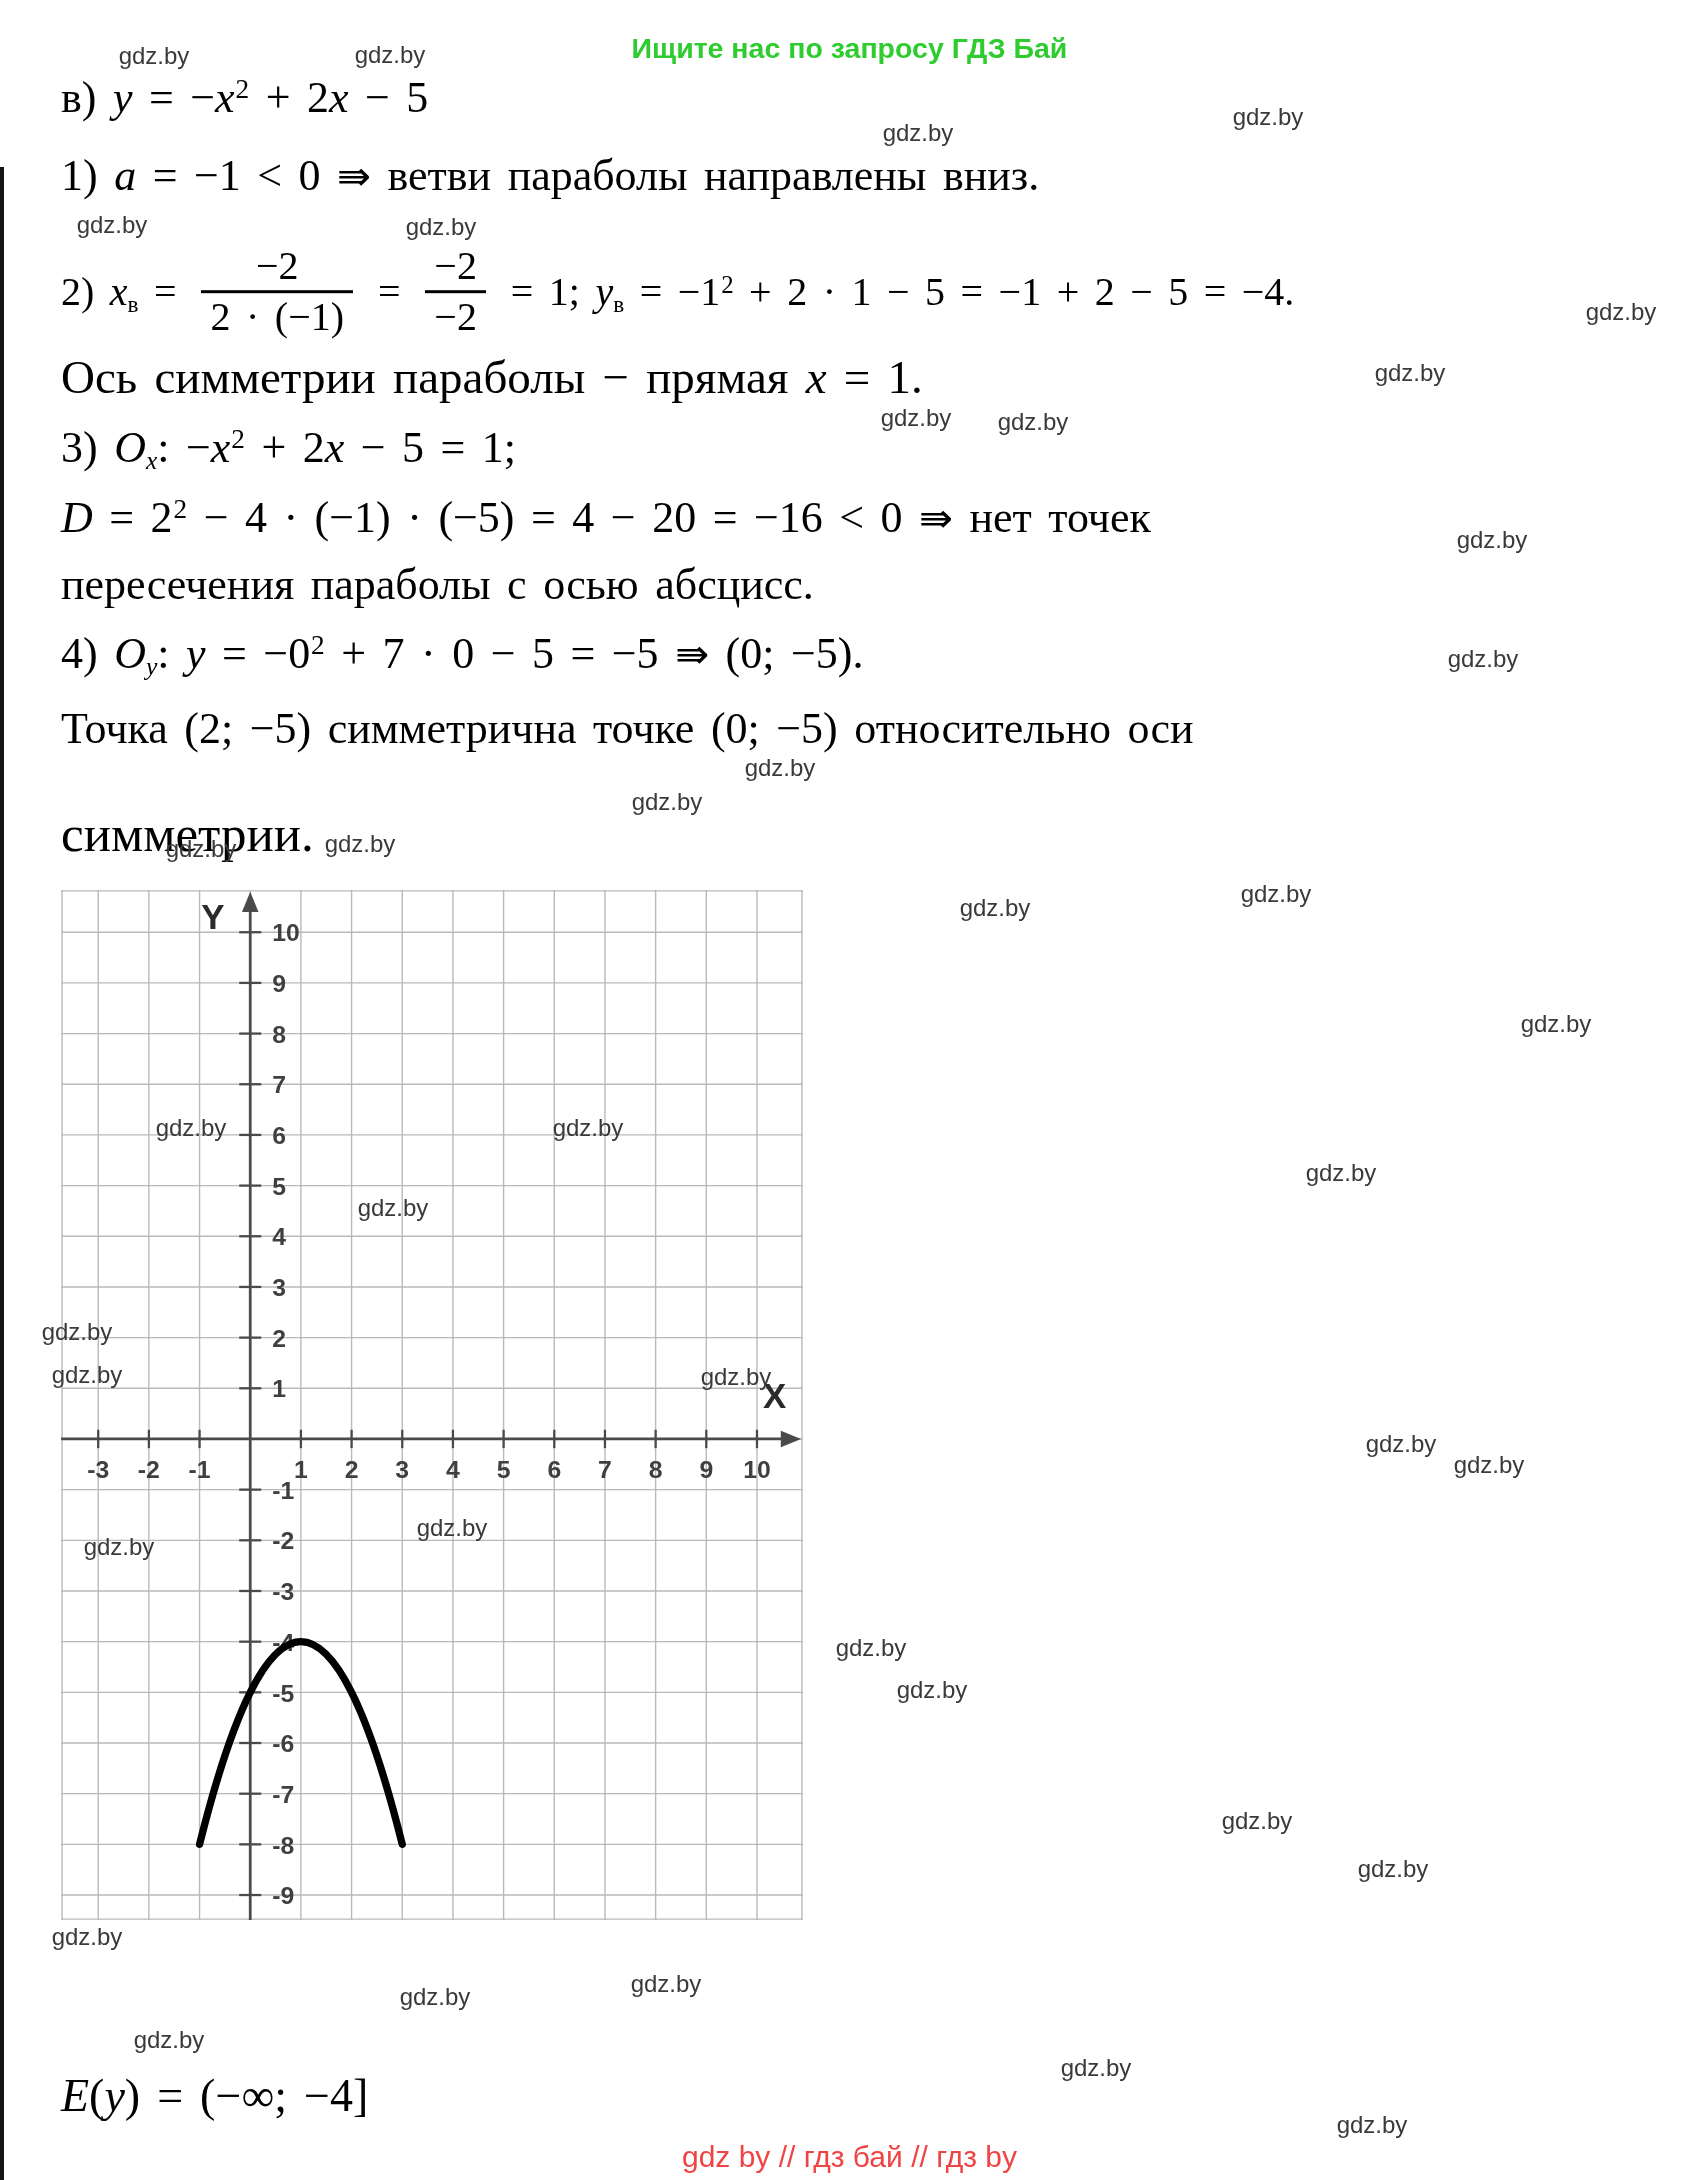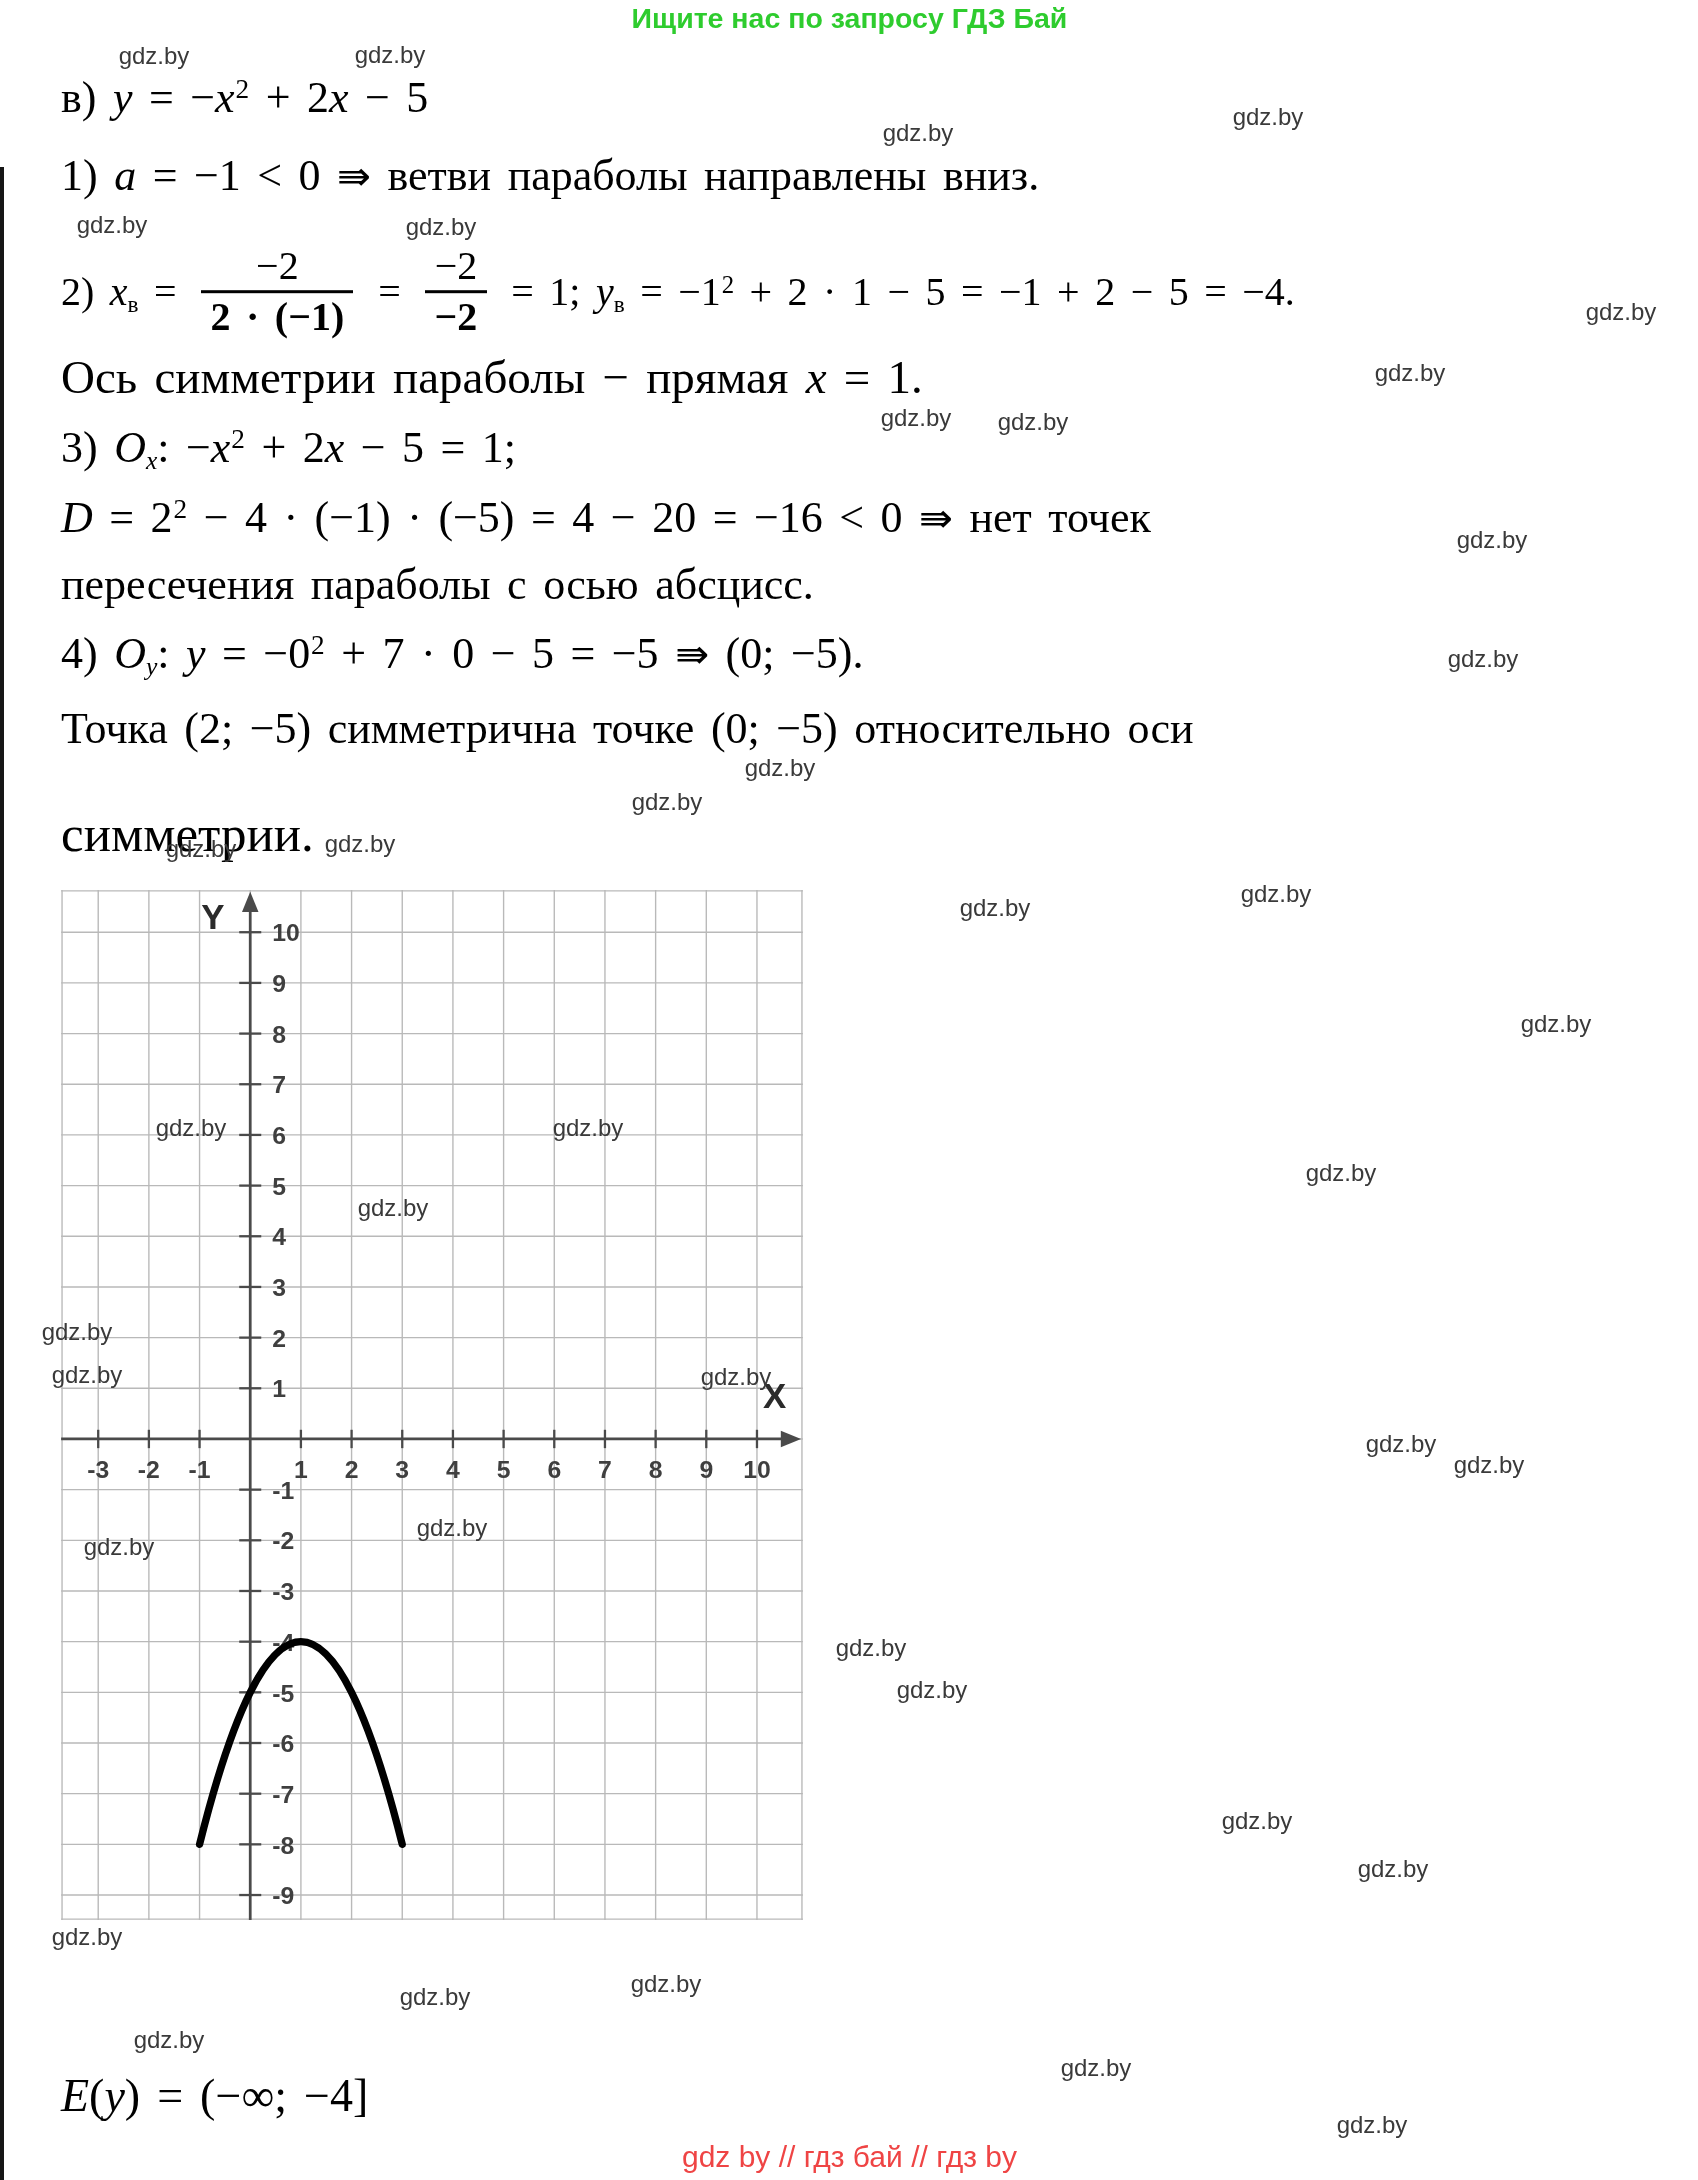--- a/index.html
+++ b/index.html
@@ -11,34 +11,34 @@
   .math-line{position:absolute;left:61px;white-space:nowrap;font-size:44px;
              line-height:1.18;color:#000;word-spacing:5.5px;}
   .math-line .i{font-style:italic;}
   .math-line .sup{font-size:0.62em;position:relative;top:-0.5em;margin-left:0.9px;}
   .math-line .sub{font-size:0.58em;position:relative;top:0.28em;}
   .math-line .subi{font-size:0.58em;position:relative;top:0.28em;font-style:italic;}
   .math-line .ar{font-family:"DejaVu Sans",sans-serif;font-size:0.92em;}
   .frac{display:inline-block;vertical-align:middle;text-align:center;margin:0 9.2px;
         transform:translateY(-0.12em);line-height:1.05;}
   .frac .num{display:block;padding:0 9.2px 2.8px;border-bottom:3.7px solid #000;}
-  .frac .den{display:block;padding:2.8px 9.2px 0;font-weight:bold;}
+  .frac .den{display:block;padding:2.8px 9.2px 0;}
   .wm{position:absolute;transform:translate(-50%,-50%);
       font-family:"Liberation Sans",sans-serif;font-size:24px;color:#3a3a3a;white-space:nowrap;}
   .graph{position:absolute;left:61px;top:890px;}
   .graph svg text{font-family:"Liberation Sans",sans-serif;}
   .footer{position:absolute;top:2140px;left:0;width:100%;text-align:center;
           font-family:"Liberation Sans",sans-serif;font-size:30px;}
 </style>
 </head>
 <body>
 
 <div class="page">
   <div class="edge-strip"></div>
-  <div class="header" style="color: rgb(46, 204, 46);">Ищите нас по запросу ГДЗ Бай</div>
+  <div class="header" style="color: rgb(46, 204, 46); margin-top: 30px;">Ищите нас по запросу ГДЗ Бай</div>
 
   <div id="math-lines">
       <div class="math-line" style="top: 72px; font-size: 44px; font-family: Liberation Serif, serif;"><span>в) </span><span class="i">y</span><span> = −</span><span class="i">x</span><span class="sup">2</span><span> + 2</span><span class="i">x</span><span> − 5</span></div>
       <div class="math-line" style="top: 150px; font-size: 44px;"><span>1) </span><span class="i">a</span><span> = −1 &lt; 0 </span><span class="ar">⇛</span><span> ветви параболы направлены вниз.</span></div>
       <div class="math-line" style="top: 250px; font-size: 40px;"><span>2) </span><span class="i">x</span><span class="sub">в</span><span> = </span><span class="frac"><span class="num">−2</span><span class="den">2 · (−1)</span></span><span> = </span><span class="frac"><span class="num">−2</span><span class="den">−2</span></span><span> = 1;  </span><span class="i">y</span><span class="sub">в</span><span> = −1</span><span class="sup">2</span><span> + 2 · 1 − 5 = −1 + 2 − 5 = −4.</span></div>
       <div class="math-line" style="top: 350px; font-size: 47px;"><span>Ось симметрии параболы − прямая </span><span class="i">x</span><span> = 1.</span></div>
       <div class="math-line" style="top: 422px; font-size: 44px;"><span>3) </span><span class="i">O</span><span class="subi">x</span><span>: −</span><span class="i">x</span><span class="sup">2</span><span> + 2</span><span class="i">x</span><span> − 5 = 1;</span></div>
       <div class="math-line" style="top: 492px; font-size: 44px;"><span class="i">D</span><span> = 2</span><span class="sup">2</span><span> − 4 · (−1) · (−5) = 4 − 20 = −16 &lt; 0 </span><span class="ar">⇛</span><span> нет точек</span></div>
       <div class="math-line" style="top: 559px; font-size: 44px;"><span>пересечения параболы с осью абсцисс.</span></div>
       <div class="math-line" style="top: 628px; font-size: 44px;"><span>4) </span><span class="i">O</span><span class="subi">y</span><span>: </span><span class="i">y</span><span> = −0</span><span class="sup">2</span><span> + 7 · 0 − 5 = −5 </span><span class="ar">⇛</span><span> (0; −5).</span></div>

